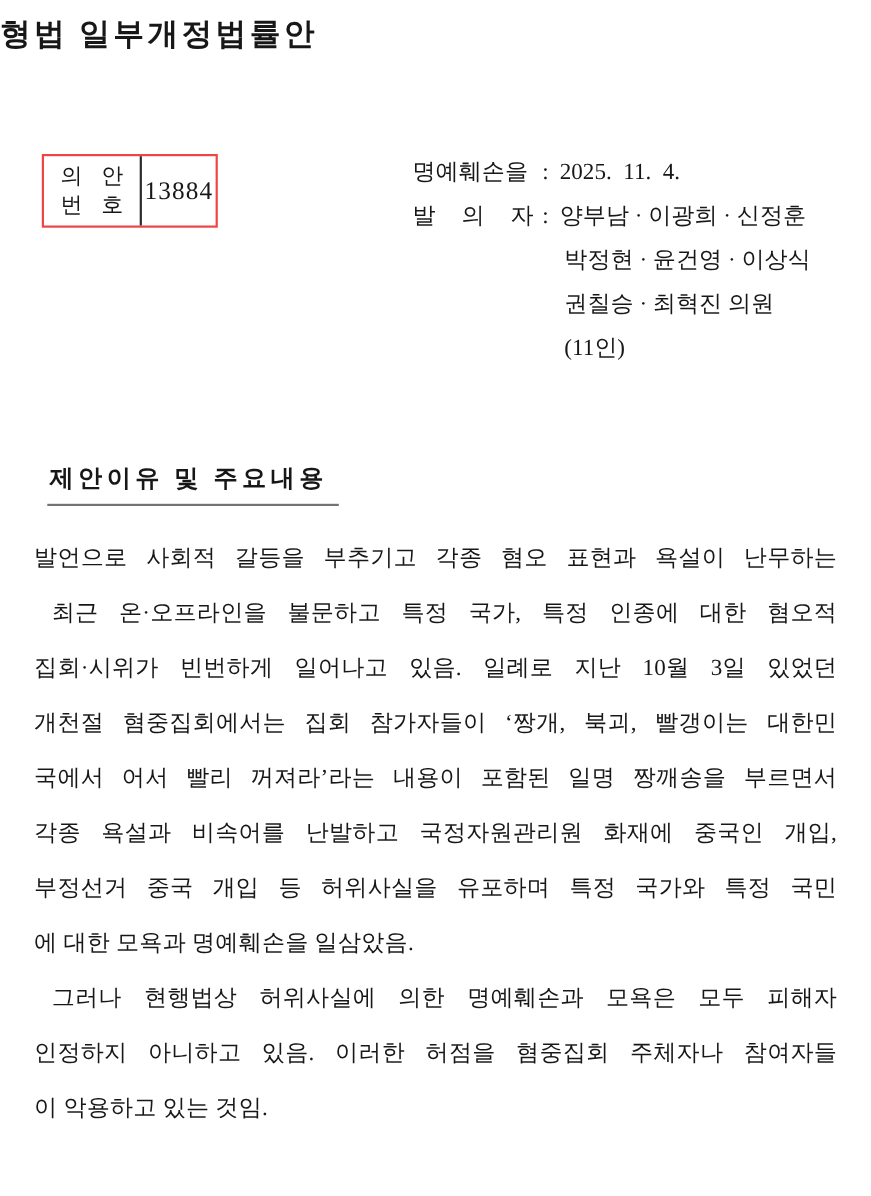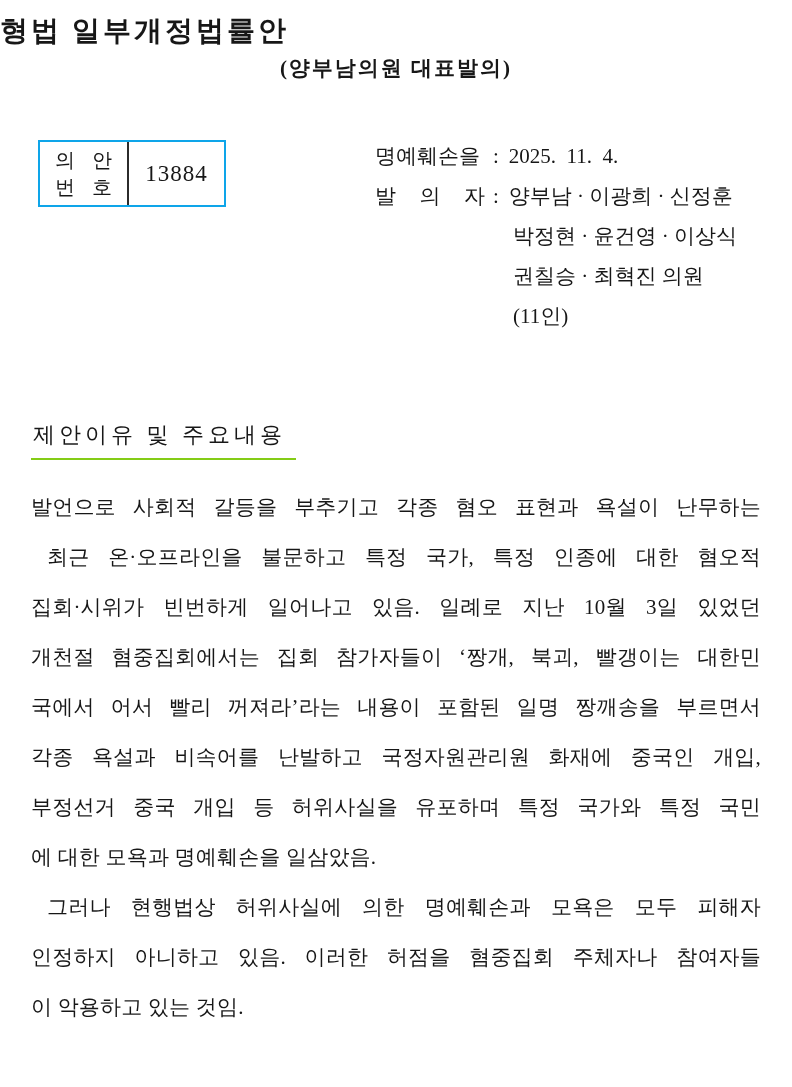--- a/index.html
+++ b/index.html
@@ -17,22 +17,22 @@
     position: absolute; top: 12px; left: 0; width: 100%;
     text-align: left; font-size: 28px; font-weight: 700; letter-spacing: 3px;
   }
   .doc-subtitle {
     position: absolute; top: 54px; left: 0; width: 100%;
     text-align: center; font-size: 21px; font-weight: 700; letter-spacing: 2px;
   }
 
   .bill-box {
     position: absolute; left: 38px; top: 140px;
-    width: 188px; height: 67px;
-    border: 2px solid #0ea5e9; display: flex; background: #fff;
+    width: 160px; height: 67px;
+    border: 2px solid #ef4444; display: flex; background: #fff;
   }
   .bill-box .label-cell {
     width: 89px; border-right: 2px solid #2b2b2b;
     display: flex; flex-direction: column; justify-content: center; align-items: center;
     font-size: 20px; line-height: 27px;
   }
   .bill-box .label-cell div { word-spacing: 12px; white-space: pre; }
   .bill-box .num-cell {
     flex: 1; display: flex; align-items: center; justify-content: center;
     font-size: 23px; letter-spacing: 1px;
@@ -42,36 +42,35 @@
   .meta .m-line { height: 40px; line-height: 40px; white-space: pre; }
   .meta .label {
     display: inline-block; width: 110px;
     text-align: justify; text-align-last: justify; vertical-align: bottom;
   }
   .meta .colon { display: inline-block; margin: 0 10px 0 8px; }
   .meta .cont { padding-left: 138px; }
 
   .section { position: absolute; left: 31px; top: 420px; width: 730px; }
   .section-heading {
-    display: inline-block; margin-left: 0;
-    font-size: 22px; font-weight: 400; letter-spacing: 4px;
-    padding: 0 10px 8px 2px; border-bottom: 2px solid #84cc16;
+    display: inline-block; margin-left: 12px;
+    font-size: 22px; font-weight: 700; letter-spacing: 4px;
+    padding: 0 10px 8px 2px; border-bottom: 2px solid #737373;
   }
   .body-text { margin-top: 22px; font-size: 21px; line-height: 50px; letter-spacing: 0.2px; }
   .bline { text-align: justify; text-align-last: justify; }
   .bline.first { text-indent: 16px; }
   .bline.last { text-align: left; text-align-last: left; }
 </style>
 </head>
 <body>
 
 <div class="page">
 
   <div class="doc-title">형법 일부개정법률안</div>
-  <div class="doc-subtitle">(양부남의원 대표발의)</div>
 
   <div class="bill-box">
     <div class="label-cell">
       <div>의 안</div>
       <div>번 호</div>
     </div>
     <div class="num-cell">13884</div>
   </div>
 
   <div class="meta">

